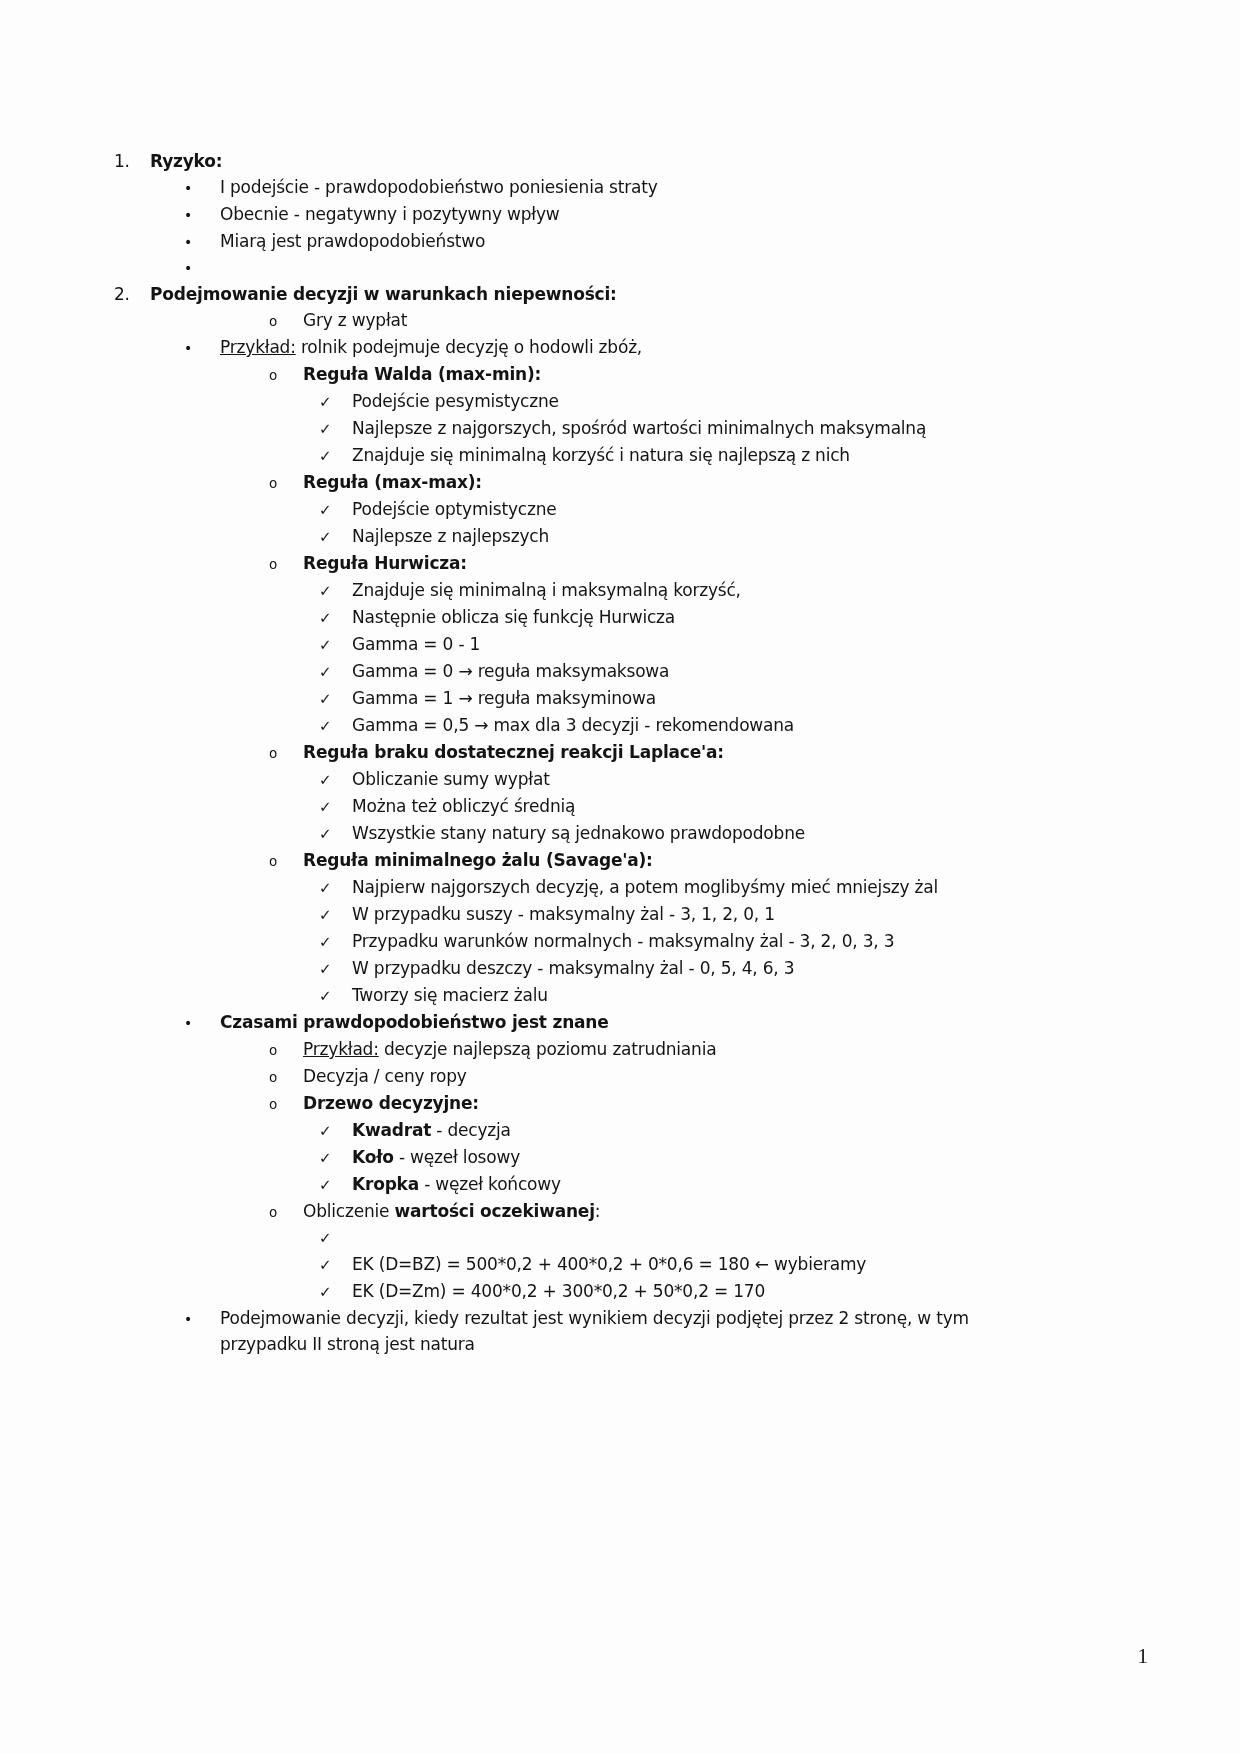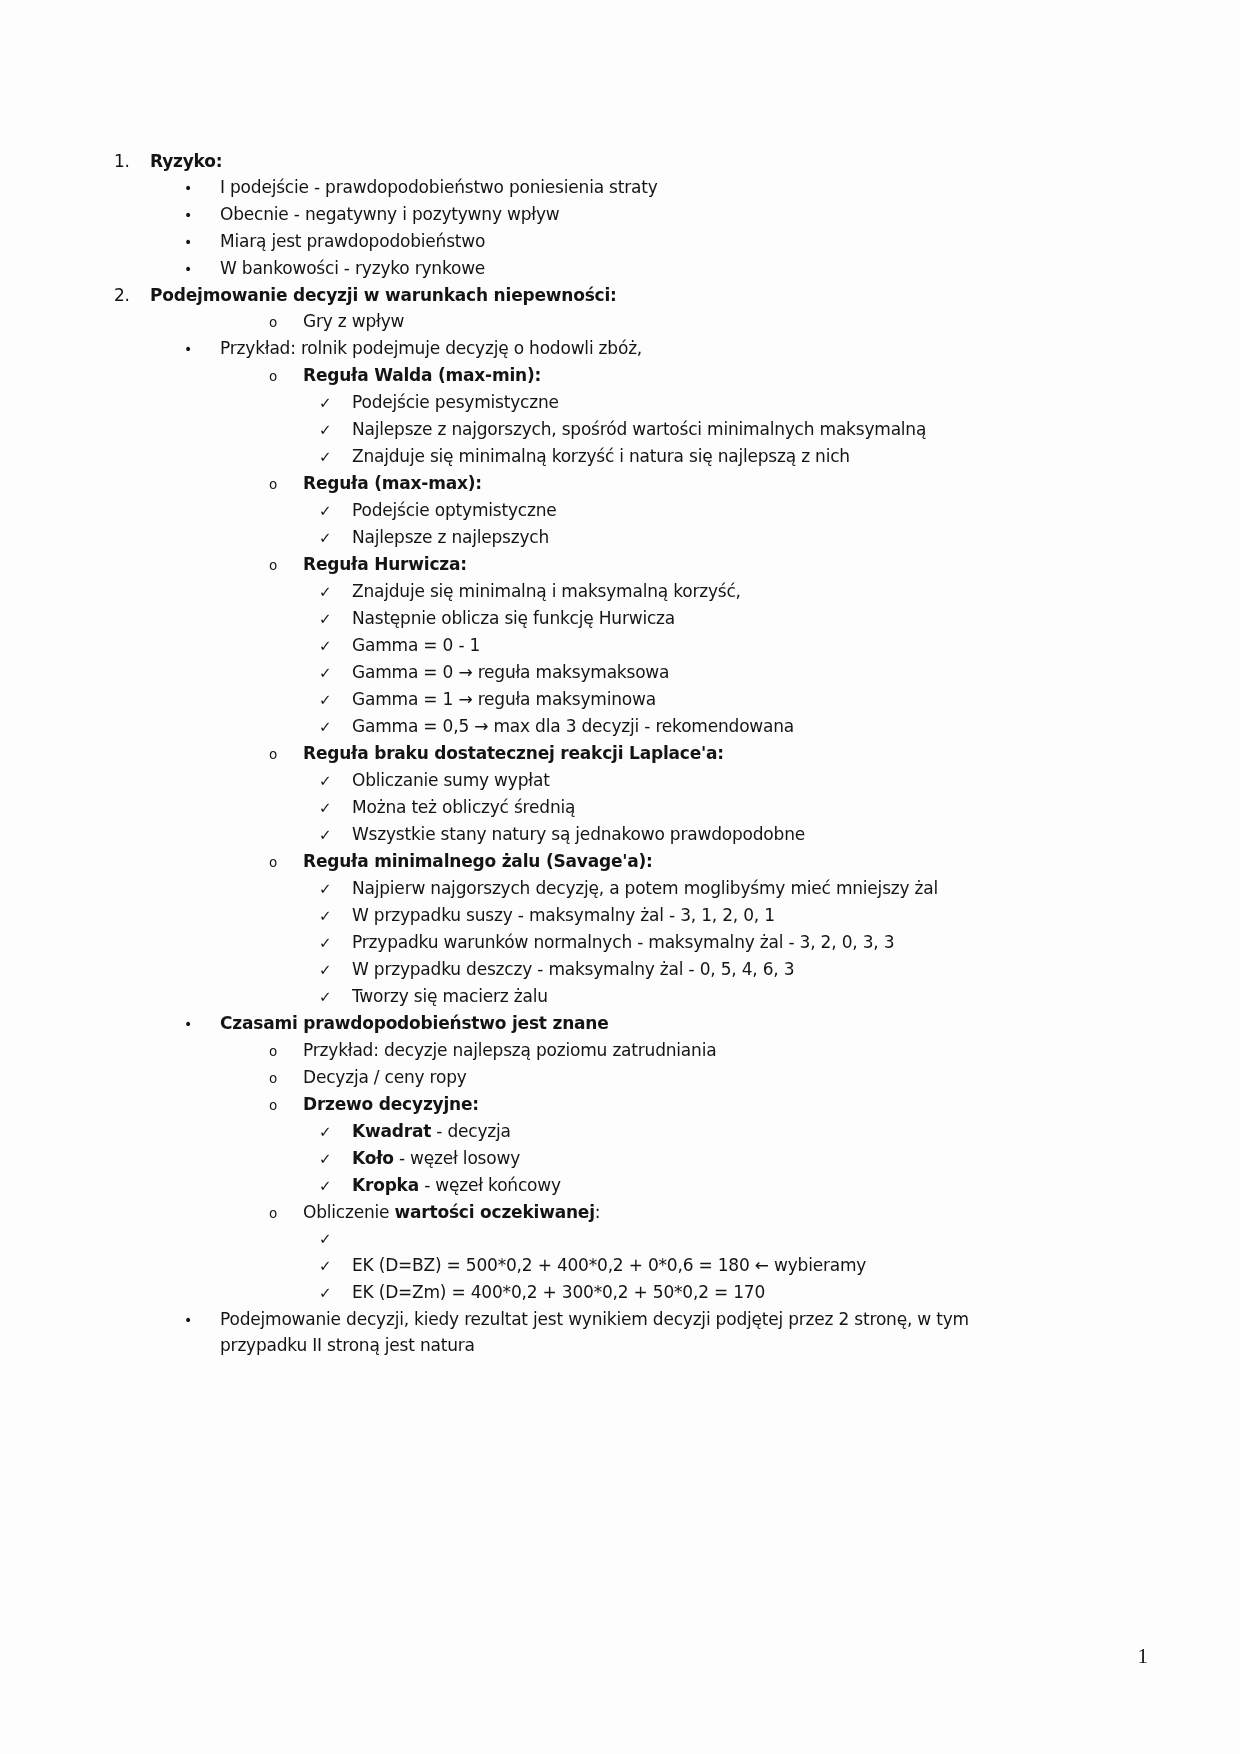--- a/index.html
+++ b/index.html
@@ -35,21 +35,21 @@
   .lvl2 .marker { width:34px; }
   .lvl3 { padding-left:319px; }
   .lvl3 .marker { width:33px; }
   .marker { flex:0 0 auto; }
   .marker.num   { font-size:17px; }
   .marker.disc  { font-size:14px; }
   .marker.circle{ font-size:13.5px; }
   .marker.check { font-size:15px; }
   .text { flex:1 1 auto; }
   .b { font-weight:bold;margin-top:12px; }
-  .u { }
+  .u { text-decoration:underline; }
   .page-number {
     position:absolute;
     top:1644px; right:92px;
     font-family:"Liberation Serif", serif;
     font-size:21px;
     color:#111;
   }
 </style>
 </head>
 <body>
@@ -67,29 +67,28 @@
       <div class="line lvl1">
         <span class="marker disc">•</span>
         <span class="text"><span>Obecnie - negatywny i pozytywny wpływ</span></span>
       </div>
       <div class="line lvl1">
         <span class="marker disc">•</span>
         <span class="text"><span>Miarą jest prawdopodobieństwo</span></span>
       </div>
       <div class="line lvl1">
         <span class="marker disc">•</span>
-        <span class="text"><span>W bankowości - ryzyko rynkowe</span></span>
       </div>
       <div class="line lvl0">
         <span class="marker num">2.</span>
         <span class="text"><span class="b">Podejmowanie decyzji w warunkach niepewności:</span></span>
       </div>
       <div class="line lvl2">
         <span class="marker circle">o</span>
-        <span class="text"><span>Gry z wpływ</span></span>
+        <span class="text"><span>Gry z wypłat</span></span>
       </div>
       <div class="line lvl1">
         <span class="marker disc">•</span>
         <span class="text"><span class="u">Przykład:</span><span> rolnik podejmuje decyzję o hodowli zbóż,</span></span>
       </div>
       <div class="line lvl2">
         <span class="marker circle">o</span>
         <span class="text"><span class="b">Reguła Walda (max-min):</span></span>
       </div>
       <div class="line lvl3">

